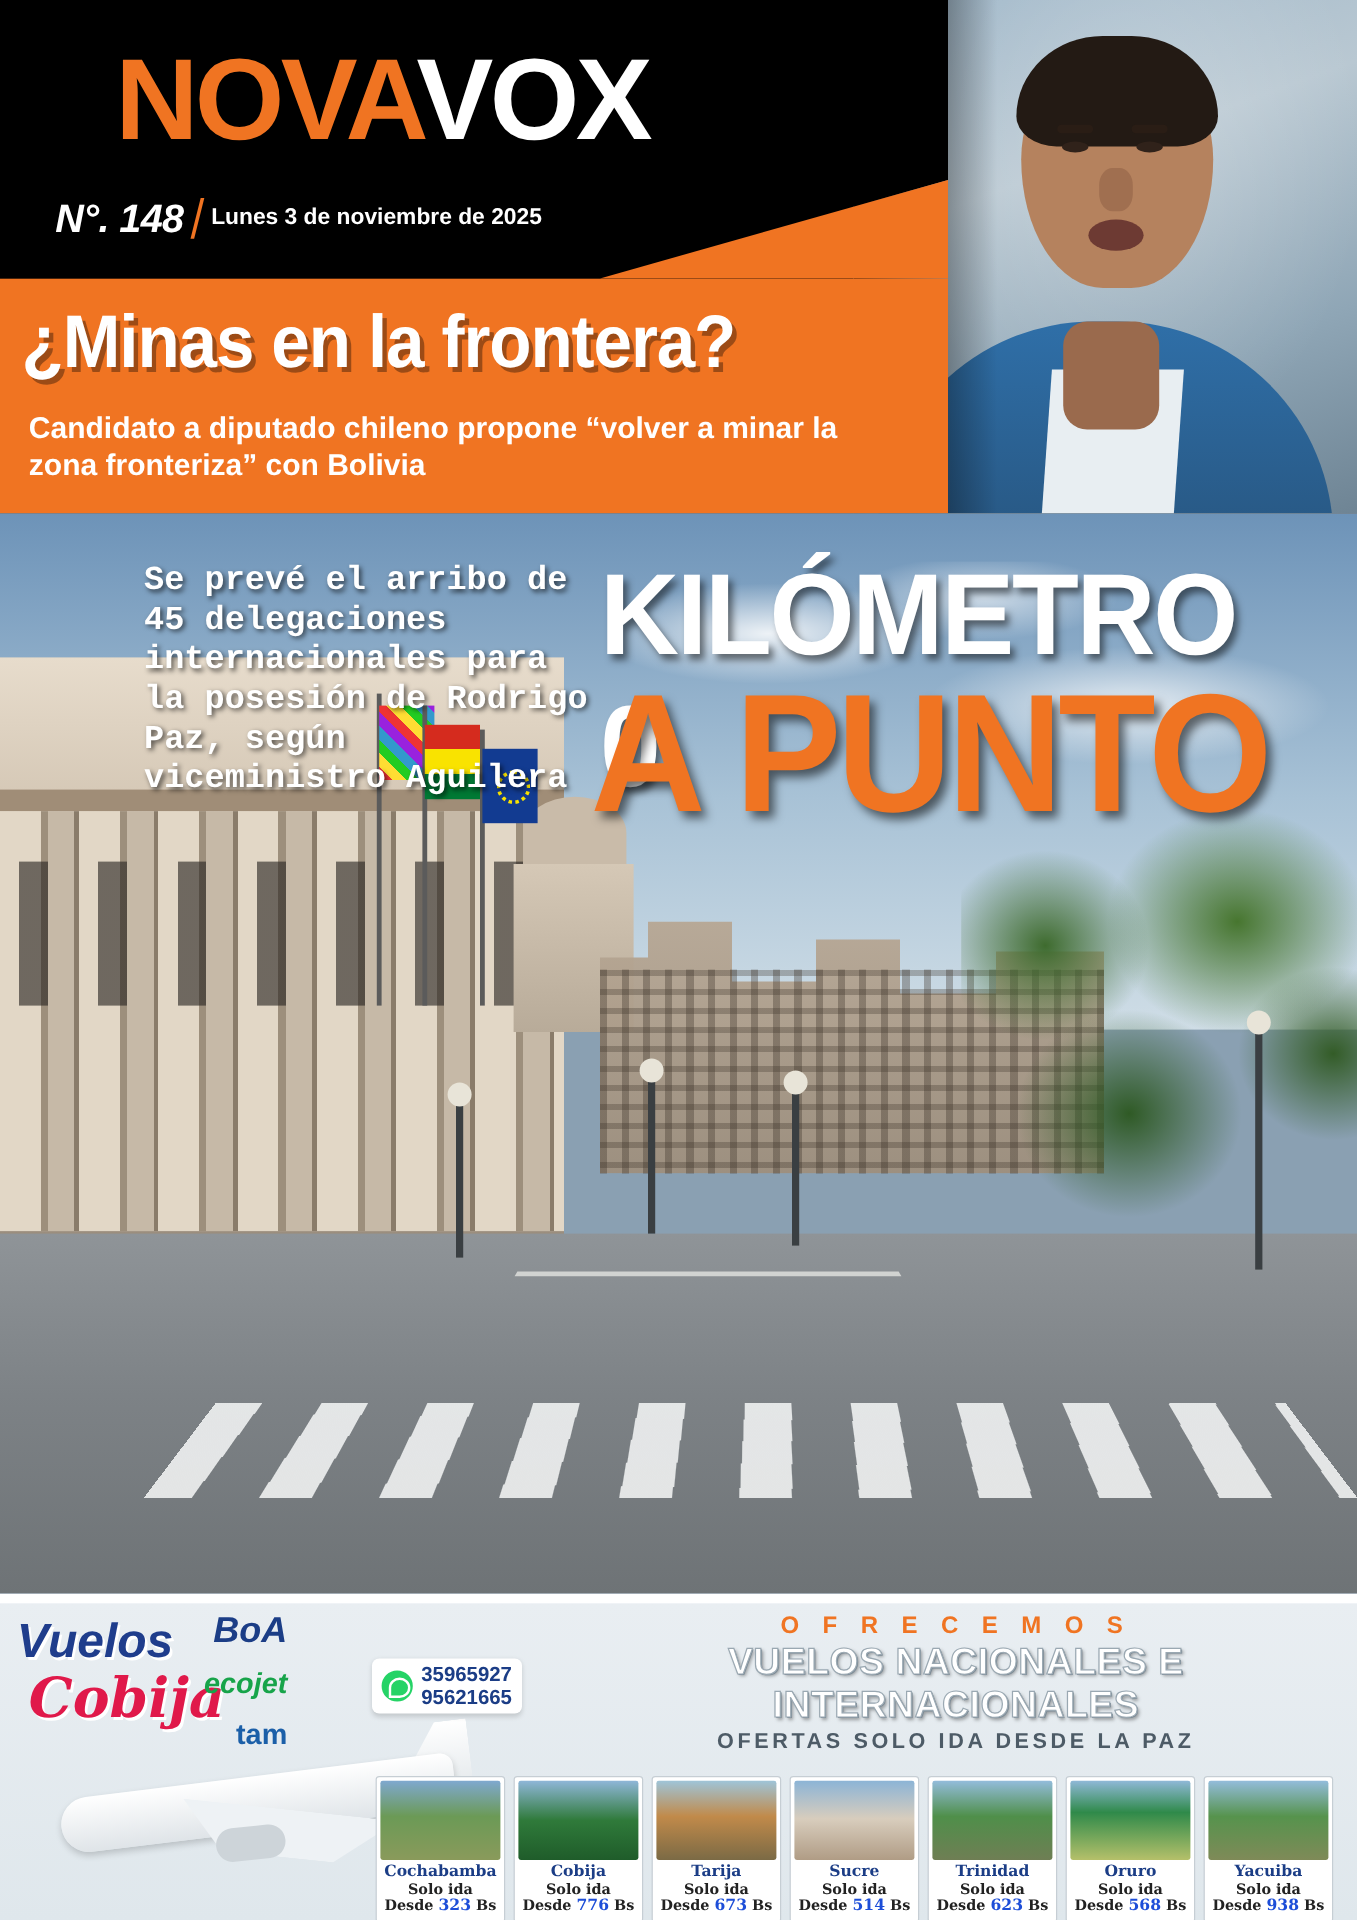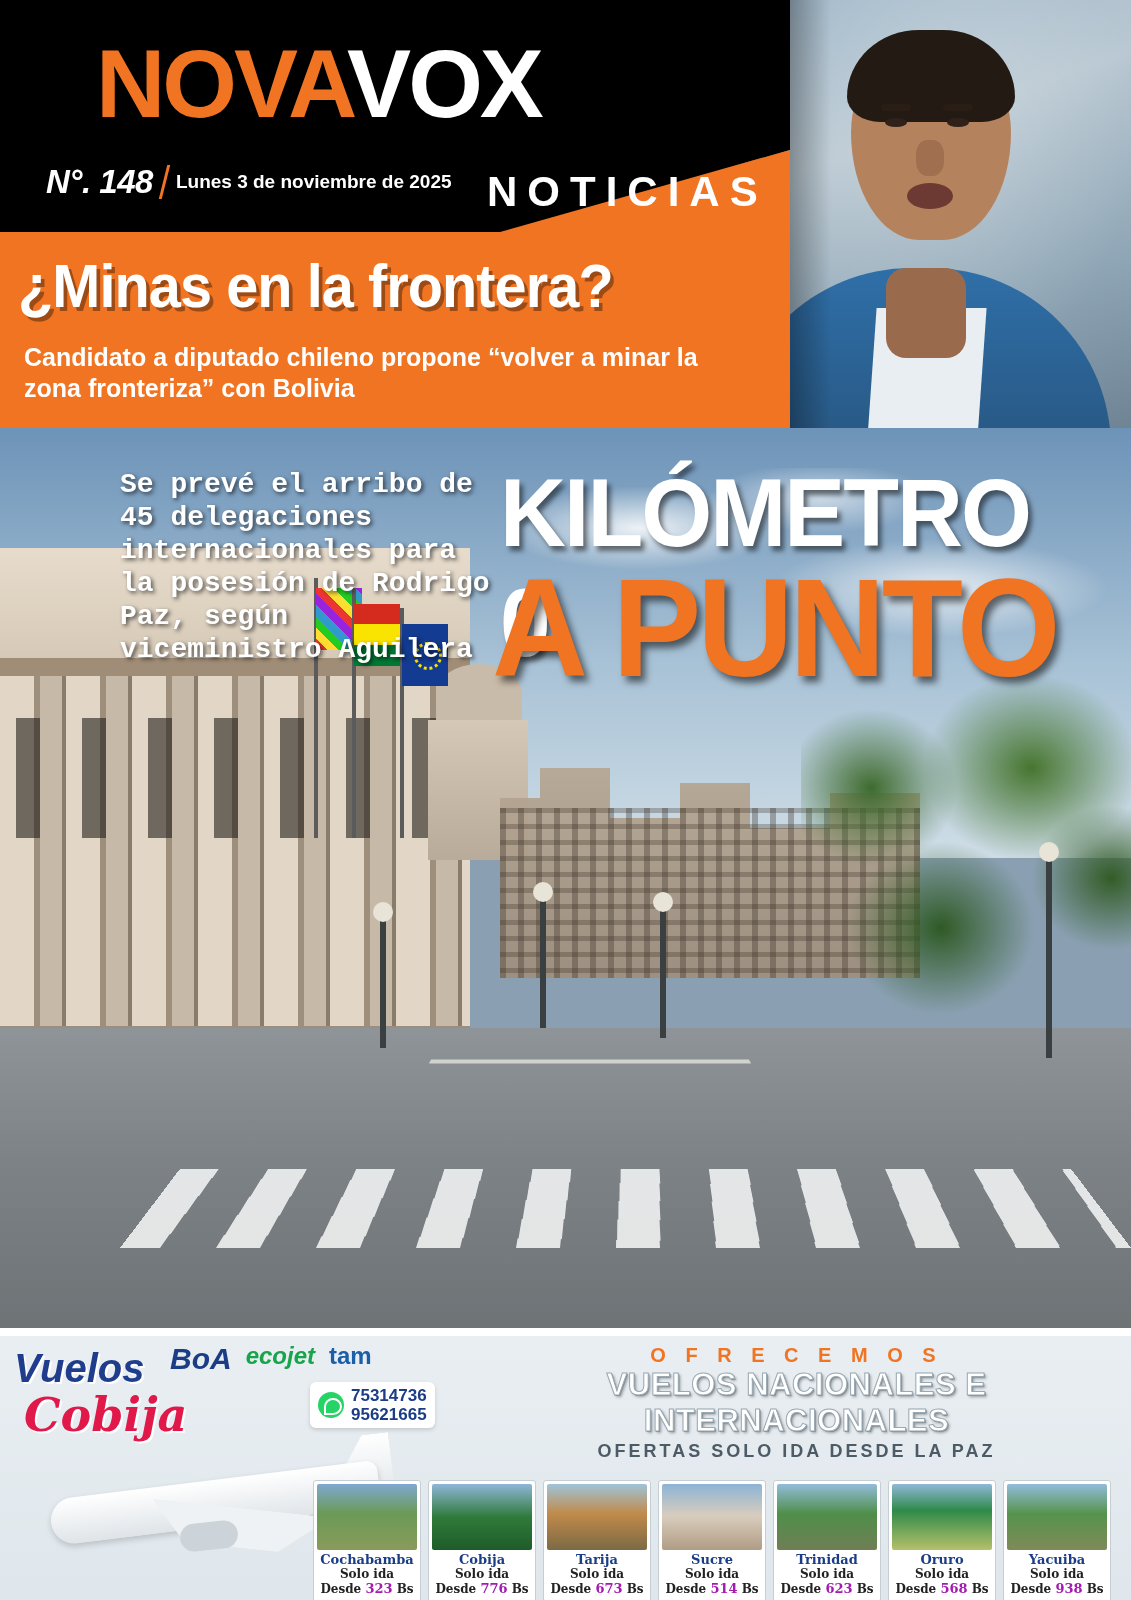--- a/index.html
+++ b/index.html
@@ -422,21 +422,21 @@
   }
   .plane-engine {
     position: absolute; left: 150px; top: 88px;
     width: 58px; height: 28px;
     background: #cdd4d9;
     border-radius: 14px;
     transform: rotate(-6deg);
   }
   .airlines {
     position: absolute; left: 170px; top: 6px;
-    display: flex; align-items: flex-start; gap: 14px;
+    display: flex; align-items: flex-end; gap: 14px; flex-direction: column;
   }
   .al-boa {
     font-size: 30px; font-weight: 800; color: #1b3d86; font-style: italic;
   }
   .al-eco {
     font-size: 24px; font-weight: 700; color: #17a44a; font-style: italic;
   }
   .al-tam {
     font-size: 24px; font-weight: 800; color: #1b5fa8;
   }
@@ -529,21 +529,21 @@
     font-family: "DejaVu Serif", serif;
   }
   .dest-label {
     color: #222; font-size: 12px; font-weight: 600;
     font-family: "DejaVu Serif", serif;
   }
   .dest-price {
     color: #222; font-size: 12px; font-weight: 600;
     font-family: "DejaVu Serif", serif;
   }
-  .dest-price b { color: #a21caf; font-size: 13px; }
+  .dest-price b { color: #1d4ed8; font-size: 13px; }
 </style>
 </head>
 <body>
 
 <div class="masthead">
 
   <div class="mast-photo">
     <div class="portrait-shoulders"></div>
     <div class="portrait-shirt"></div>
     <div class="portrait-neck"></div>
@@ -559,21 +559,20 @@
   </div>
 
   <div class="mast-black"></div>
   <div class="mast-orange"></div>
   <div class="mast-orange-tri"></div>
 
   <div class="logo">
     <span class="nova">NOVA</span><span class="vox">VOX</span>
   </div>
 
-  <div class="noticias">NOTICIAS</div>
 
   <div class="issue-badge">
     <span class="issue-no">N°. 148</span>
     <span class="issue-sep"></span>
     <span class="issue-date">Lunes 3 de noviembre de 2025</span>
   </div>
 
   <div class="headline-main">¿Minas en la frontera?</div>
   <div class="headline-sub">Candidato a diputado chileno propone “volver a minar la zona fronteriza” con Bolivia</div>
 </div>
@@ -634,21 +633,21 @@
 
     <div class="airlines">
       <span class="al-boa">BoA</span>
       <span class="al-eco">ecojet</span>
       <span class="al-tam">tam</span>
     </div>
 
     <div class="wa-box">
       <span class="wa-icon"></span>
       <span class="wa-nums">
-        <span>75314736</span><br>
+        <span>35965927</span><br>
         <span>95621665</span>
       </span>
     </div>
   </div>
 
   <div class="ad-right">
     <div class="ad-ofrecemos">O F R E C E M O S</div>
     <div class="ad-headline">VUELOS NACIONALES E INTERNACIONALES</div>
     <div class="ad-subhead">OFERTAS SOLO IDA DESDE LA PAZ</div>
   </div>

